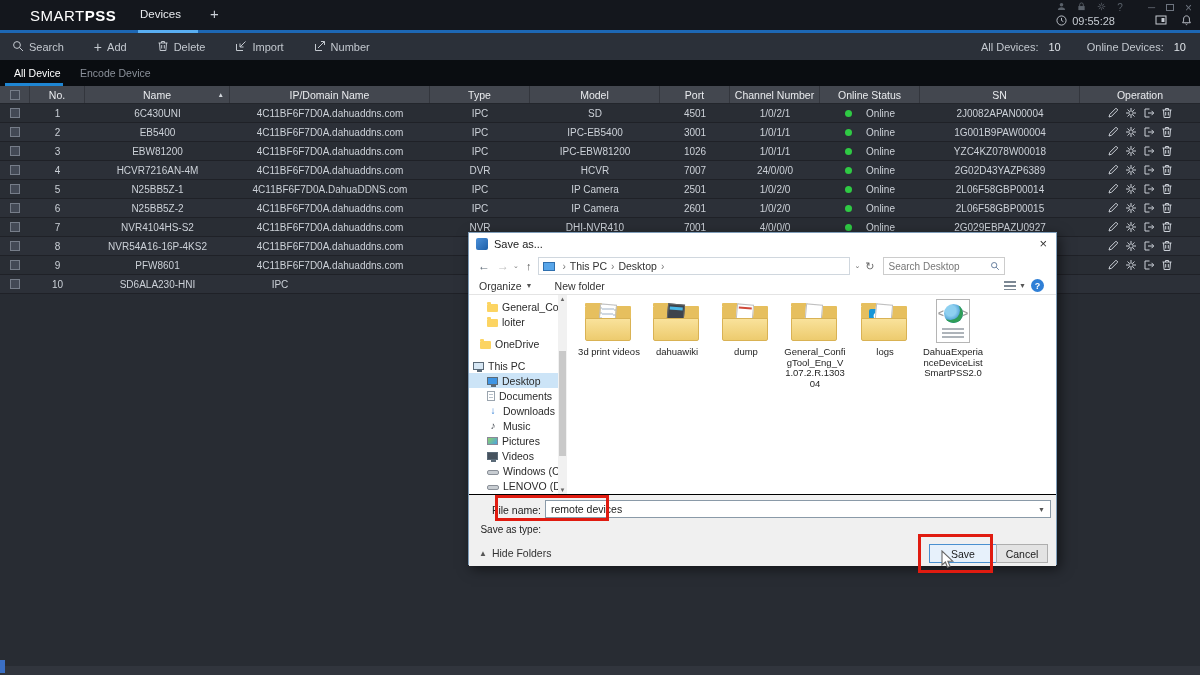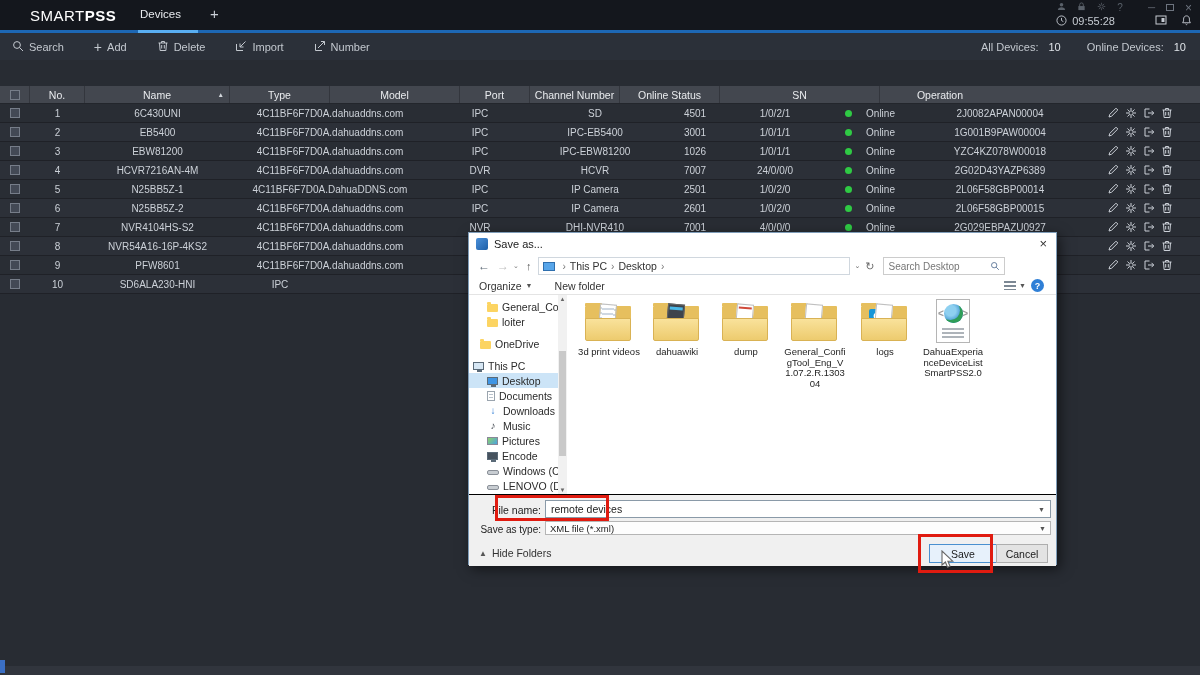--- a/index.html
+++ b/index.html
@@ -241,31 +241,37 @@
       <span>Number</span>
     </div>
     <div class="tright">
       <span>All Devices:</span>
       <span class="cnt">10</span>
       <span class="grp2">Online Devices:</span>
       <span class="cnt">10</span>
     </div>
   </div>
 
+  <div class="tabstrip">
+    <div class="dt-all">All Device</div>
+    <div class="dt-underline"></div>
+    <div class="dt-encode">Encode Device</div>
+  </div>
 
   <div class="table">
     <div class="thead">
       <div class="hcell c-cb">
           <span class="cb"></span>
         </div>
       <div class="hcell c-no">No.</div>
       <div class="hcell c-name">
         <span>Name</span>
         <span class="sort">▲</span>
       </div>
+      <div class="hcell c-ip">IP/Domain Name</div>
       <div class="hcell c-type">Type</div>
       <div class="hcell c-model">Model</div>
       <div class="hcell c-port">Port</div>
       <div class="hcell c-ch">Channel Number</div>
       <div class="hcell c-status">Online Status</div>
       <div class="hcell c-sn">SN</div>
       <div class="hcell c-op">Operation</div>
     </div>
     <div>
         <div class="trow">
@@ -738,21 +744,21 @@
           <div class="sbitem" style="padding-left: 18px;">
             <span class="si si-music">♪</span>
             <span class="sblabel">Music</span>
           </div>
           <div class="sbitem" style="padding-left: 18px;">
             <span class="si si-pic"></span>
             <span class="sblabel">Pictures</span>
           </div>
           <div class="sbitem" style="padding-left: 18px;">
             <span class="si si-video"></span>
-            <span class="sblabel">Encode</span>
+            <span class="sblabel">Videos</span>
           </div>
           <div class="sbitem" style="padding-left: 18px;">
             <span class="si si-drive"></span>
             <span class="sblabel">Windows (C:)</span>
           </div>
           <div class="sbitem" style="padding-left: 18px;">
             <span class="si si-drive"></span>
             <span class="sblabel">LENOVO (D:)</span>
           </div>
         </div>
@@ -820,24 +826,20 @@
           </div>
         </div>
     </div>
     <div class="dfooter">
       <div class="fnlabel">File name:</div>
       <div class="fninput">
         <span>remote devices</span>
         <span class="chev">▼</span>
       </div>
       <div class="stlabel">Save as type:</div>
-      <div class="stcombo">
-        <span>XML file (*.xml)</span>
-        <span class="chev">▼</span>
-      </div>
       <div class="hidefolders">
         <span class="hf-caret">▲</span>
         <span>Hide Folders</span>
       </div>
       <div class="savebtn">Save</div>
       <div class="cancelbtn">Cancel</div>
     </div>
   </div>
 
   <div class="anno anno1"></div>

